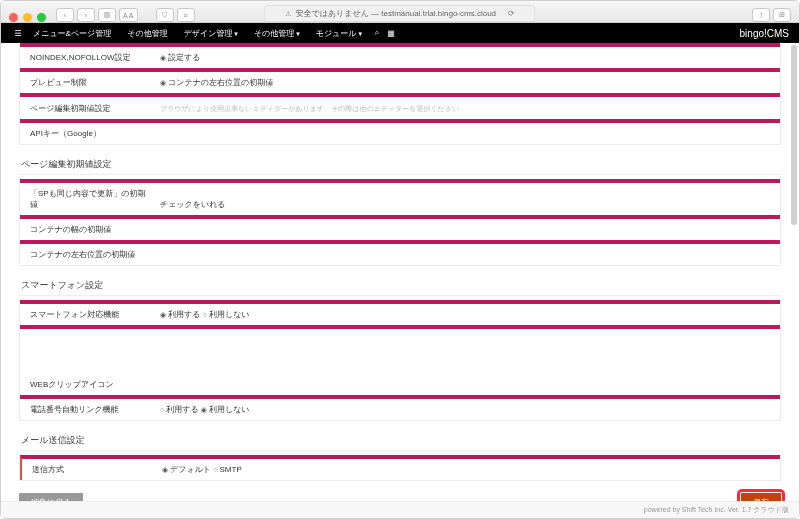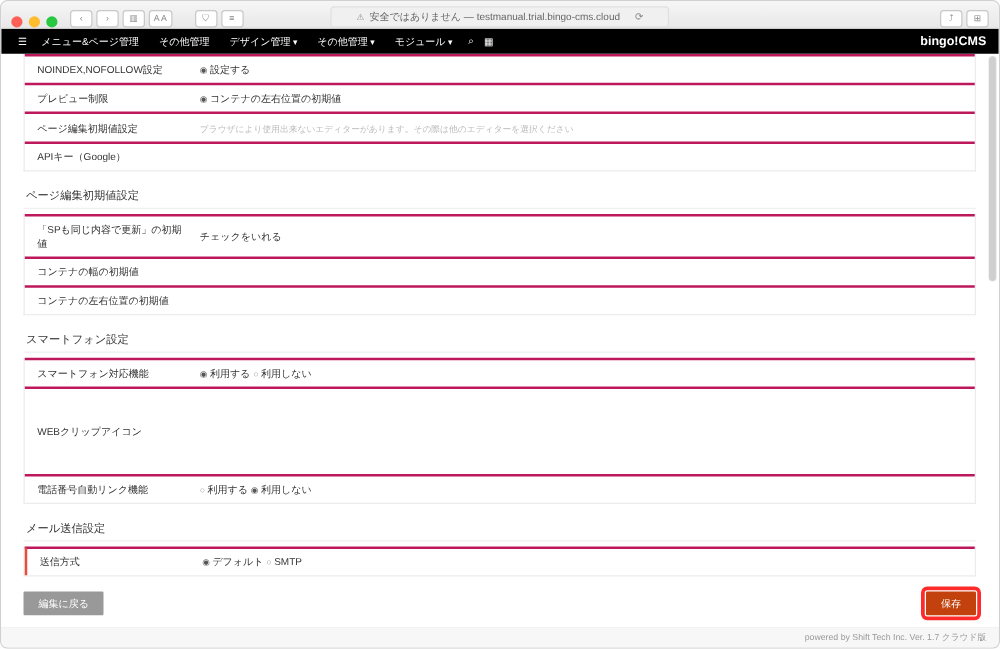--- a/index.html
+++ b/index.html
@@ -14,26 +14,26 @@
 .tb-btns{display:flex;gap:3px;margin-left:10px}
 .tb-btn{width:18px;height:14px;border:1px solid #c8c8c8;border-radius:3px;background:#fff;display:flex;align-items:center;justify-content:center;font-size:7px;color:#888}
 .tb-btn.group{width:auto;padding:0 3px}
 .addr{position:absolute;left:50%;transform:translateX(-50%);font-size:8px;color:#666;background:#f0f0f0;padding:2px 20px;border-radius:3px;border:1px solid #e0e0e0;display:flex;align-items:center;gap:4px}
 .addr .lock{font-size:7px;color:#888}
 .tb-right{position:absolute;right:8px;display:flex;gap:3px}
 .appbar{height:20px;background:#000;display:flex;align-items:center;padding:0 10px;color:#fff;font-size:8px}
 .appbar .item{padding:0 8px;cursor:pointer}
 .appbar .caret::after{content:" ▾";font-size:7px}
 .appbar .sp{flex:1}
-.appbar .logo{font-weight:bold;font-size:10px}
+.appbar .logo{font-weight:normal;font-size:10px}
 .appbar .icon{width:14px;text-align:center}
 .content{flex:1;overflow:auto;background:#fff;padding:0 18px}
 .section-title{font-size:9px;font-weight:normal;color:#333;margin:10px 0 4px;padding:3px 2px;border-bottom:1px solid #f0f0f0}
 .card{border:1px solid #ececec;border-top:none}
-.row{display:flex;align-items:center;border-top:2px solid #be185d;min-height:22px;padding:5px 0}
+.row{display:flex;align-items:flex-end;border-top:4px solid #be185d;min-height:22px;padding:5px 0}
 .row.accent{border-left:2px solid #e74c3c}
 .row .label{width:140px;padding:0 10px;font-size:8px;color:#333}
 .row .val{flex:1;font-size:8px;color:#333;padding-right:10px}
 .row .val .sub{color:#bbb;font-size:7px;margin-top:2px}
 .radio{font-size:8px;color:#333}
 .bullet::before{content:"○";font-size:7px;margin-right:2px;color:#888}
 .sel::before{content:"◉";font-size:7px;margin-right:2px;color:#555}
 .big-area{height:70px}
 .btnbar{display:flex;justify-content:space-between;gap:6px;padding:12px 0}
 .b{padding:4px 12px;font-size:8px;color:#fff;border:none;border-radius:1px;cursor:pointer}

